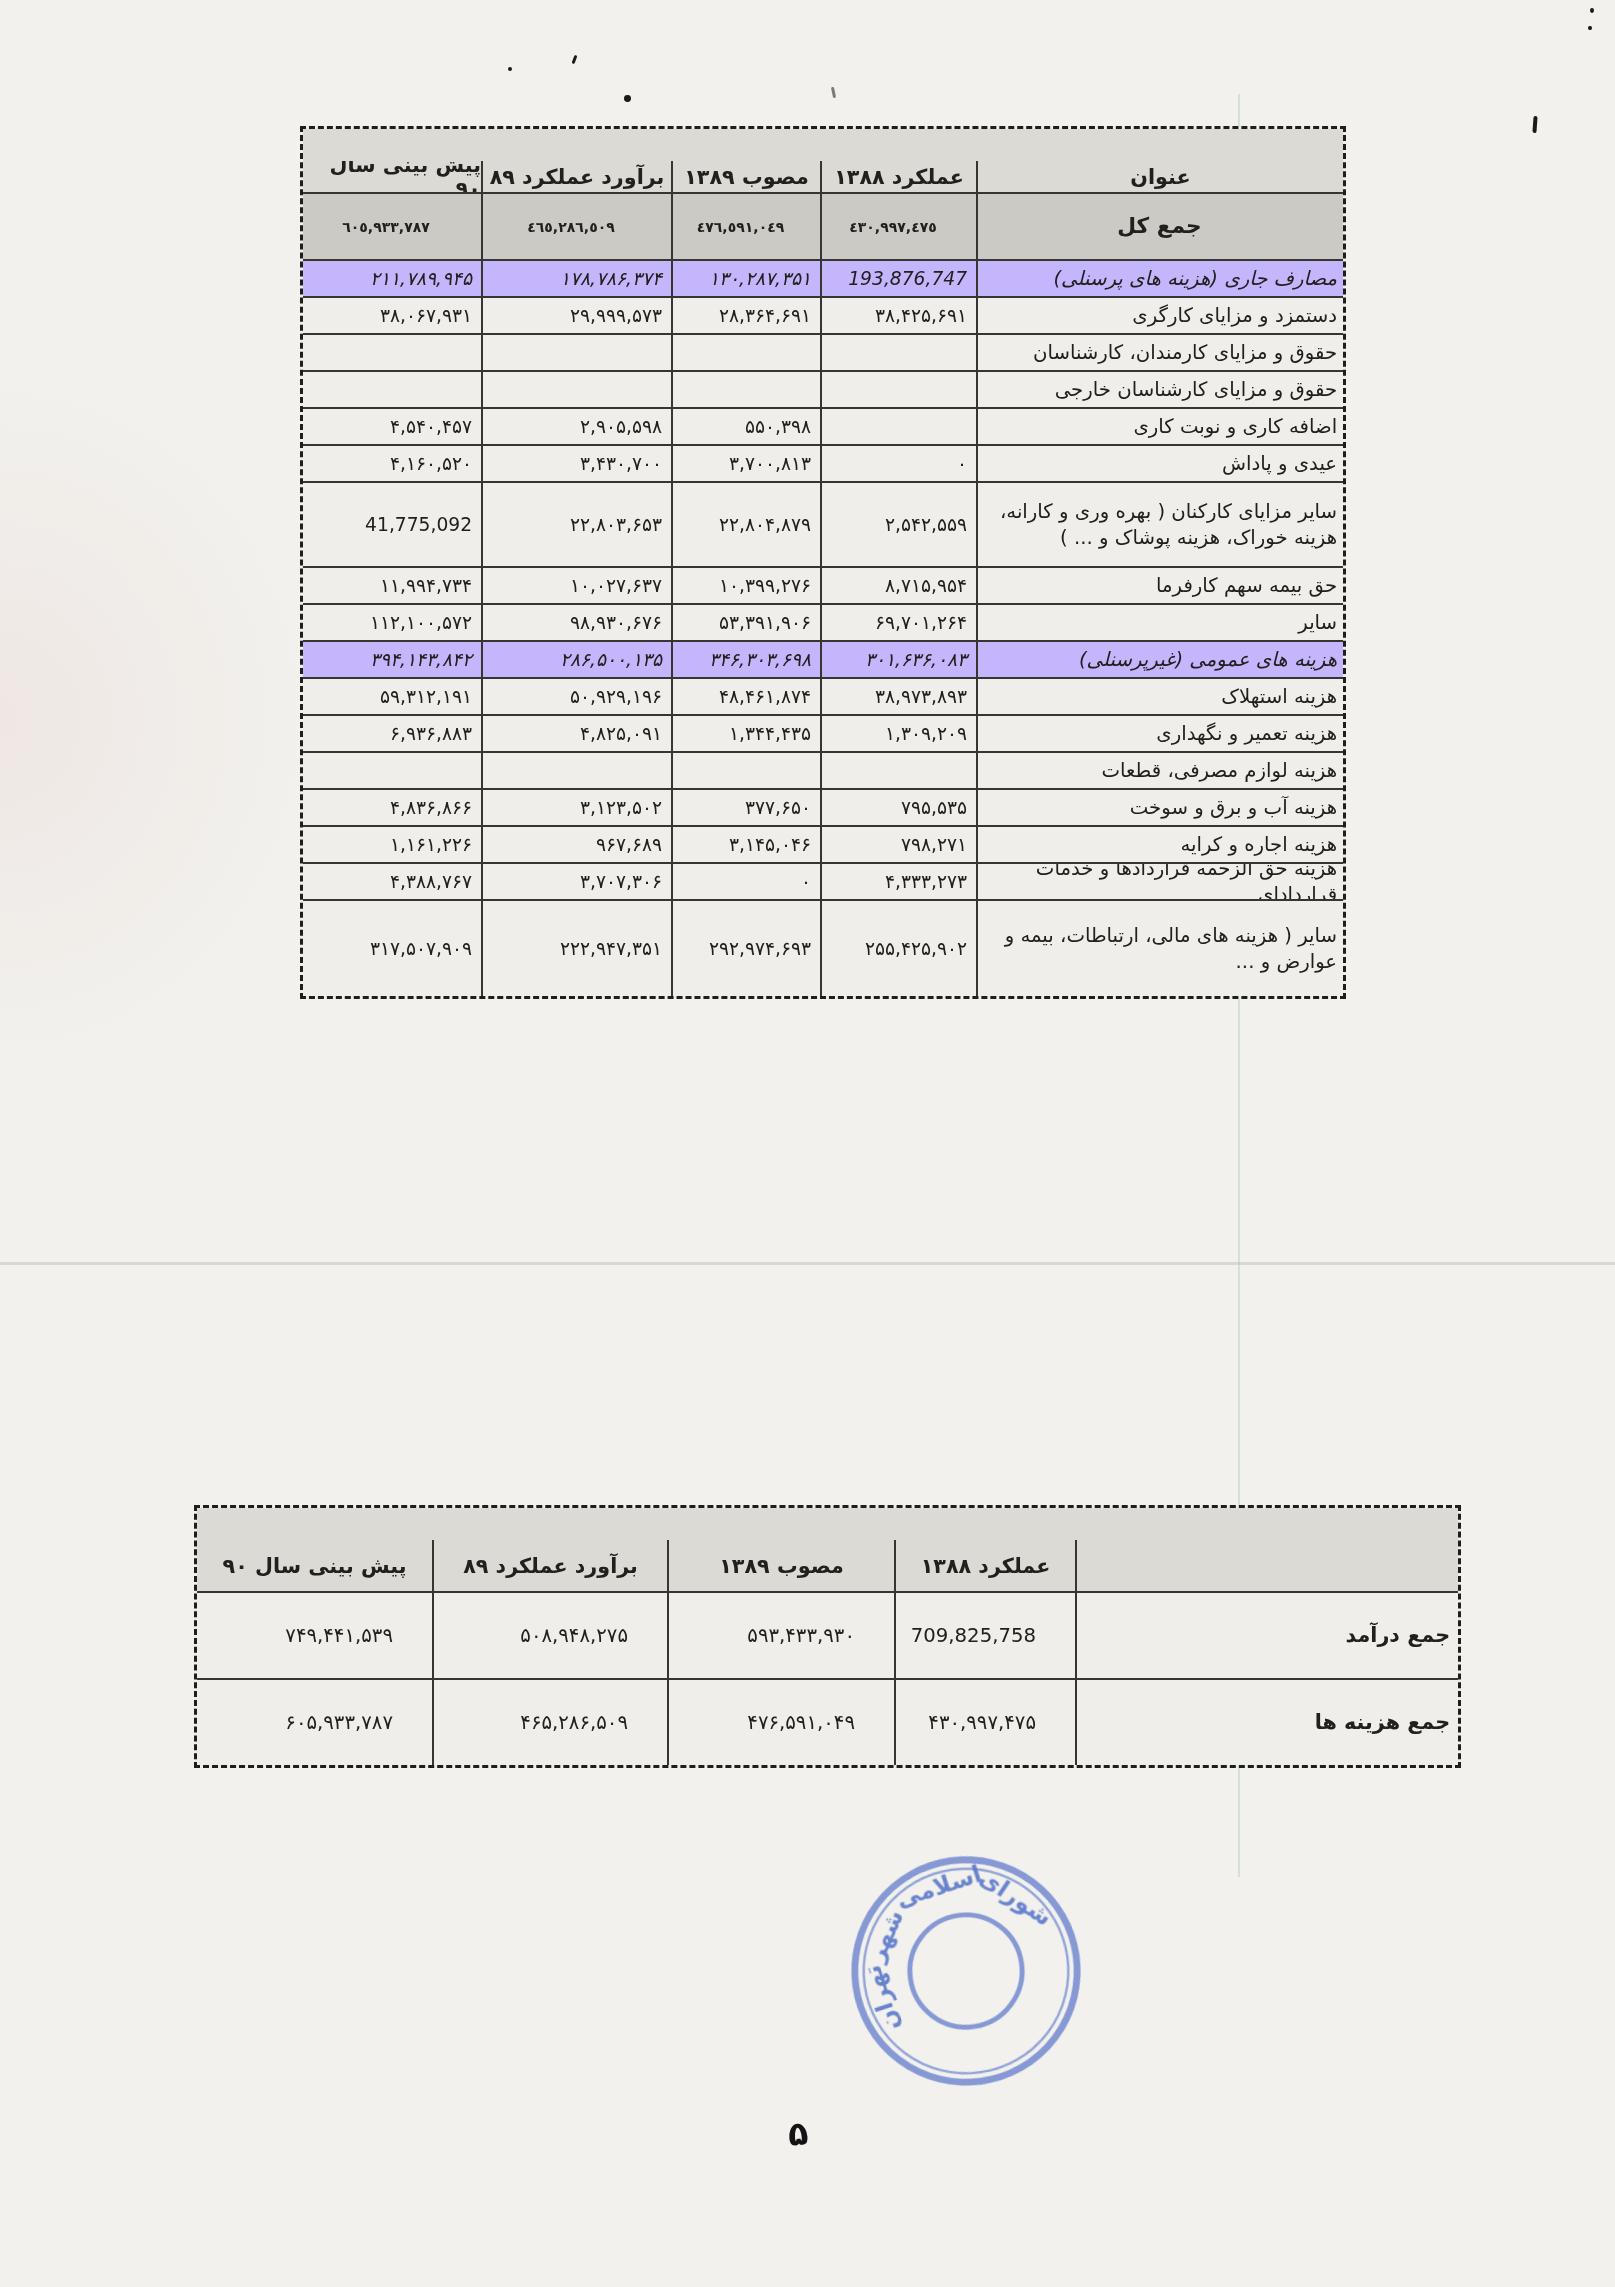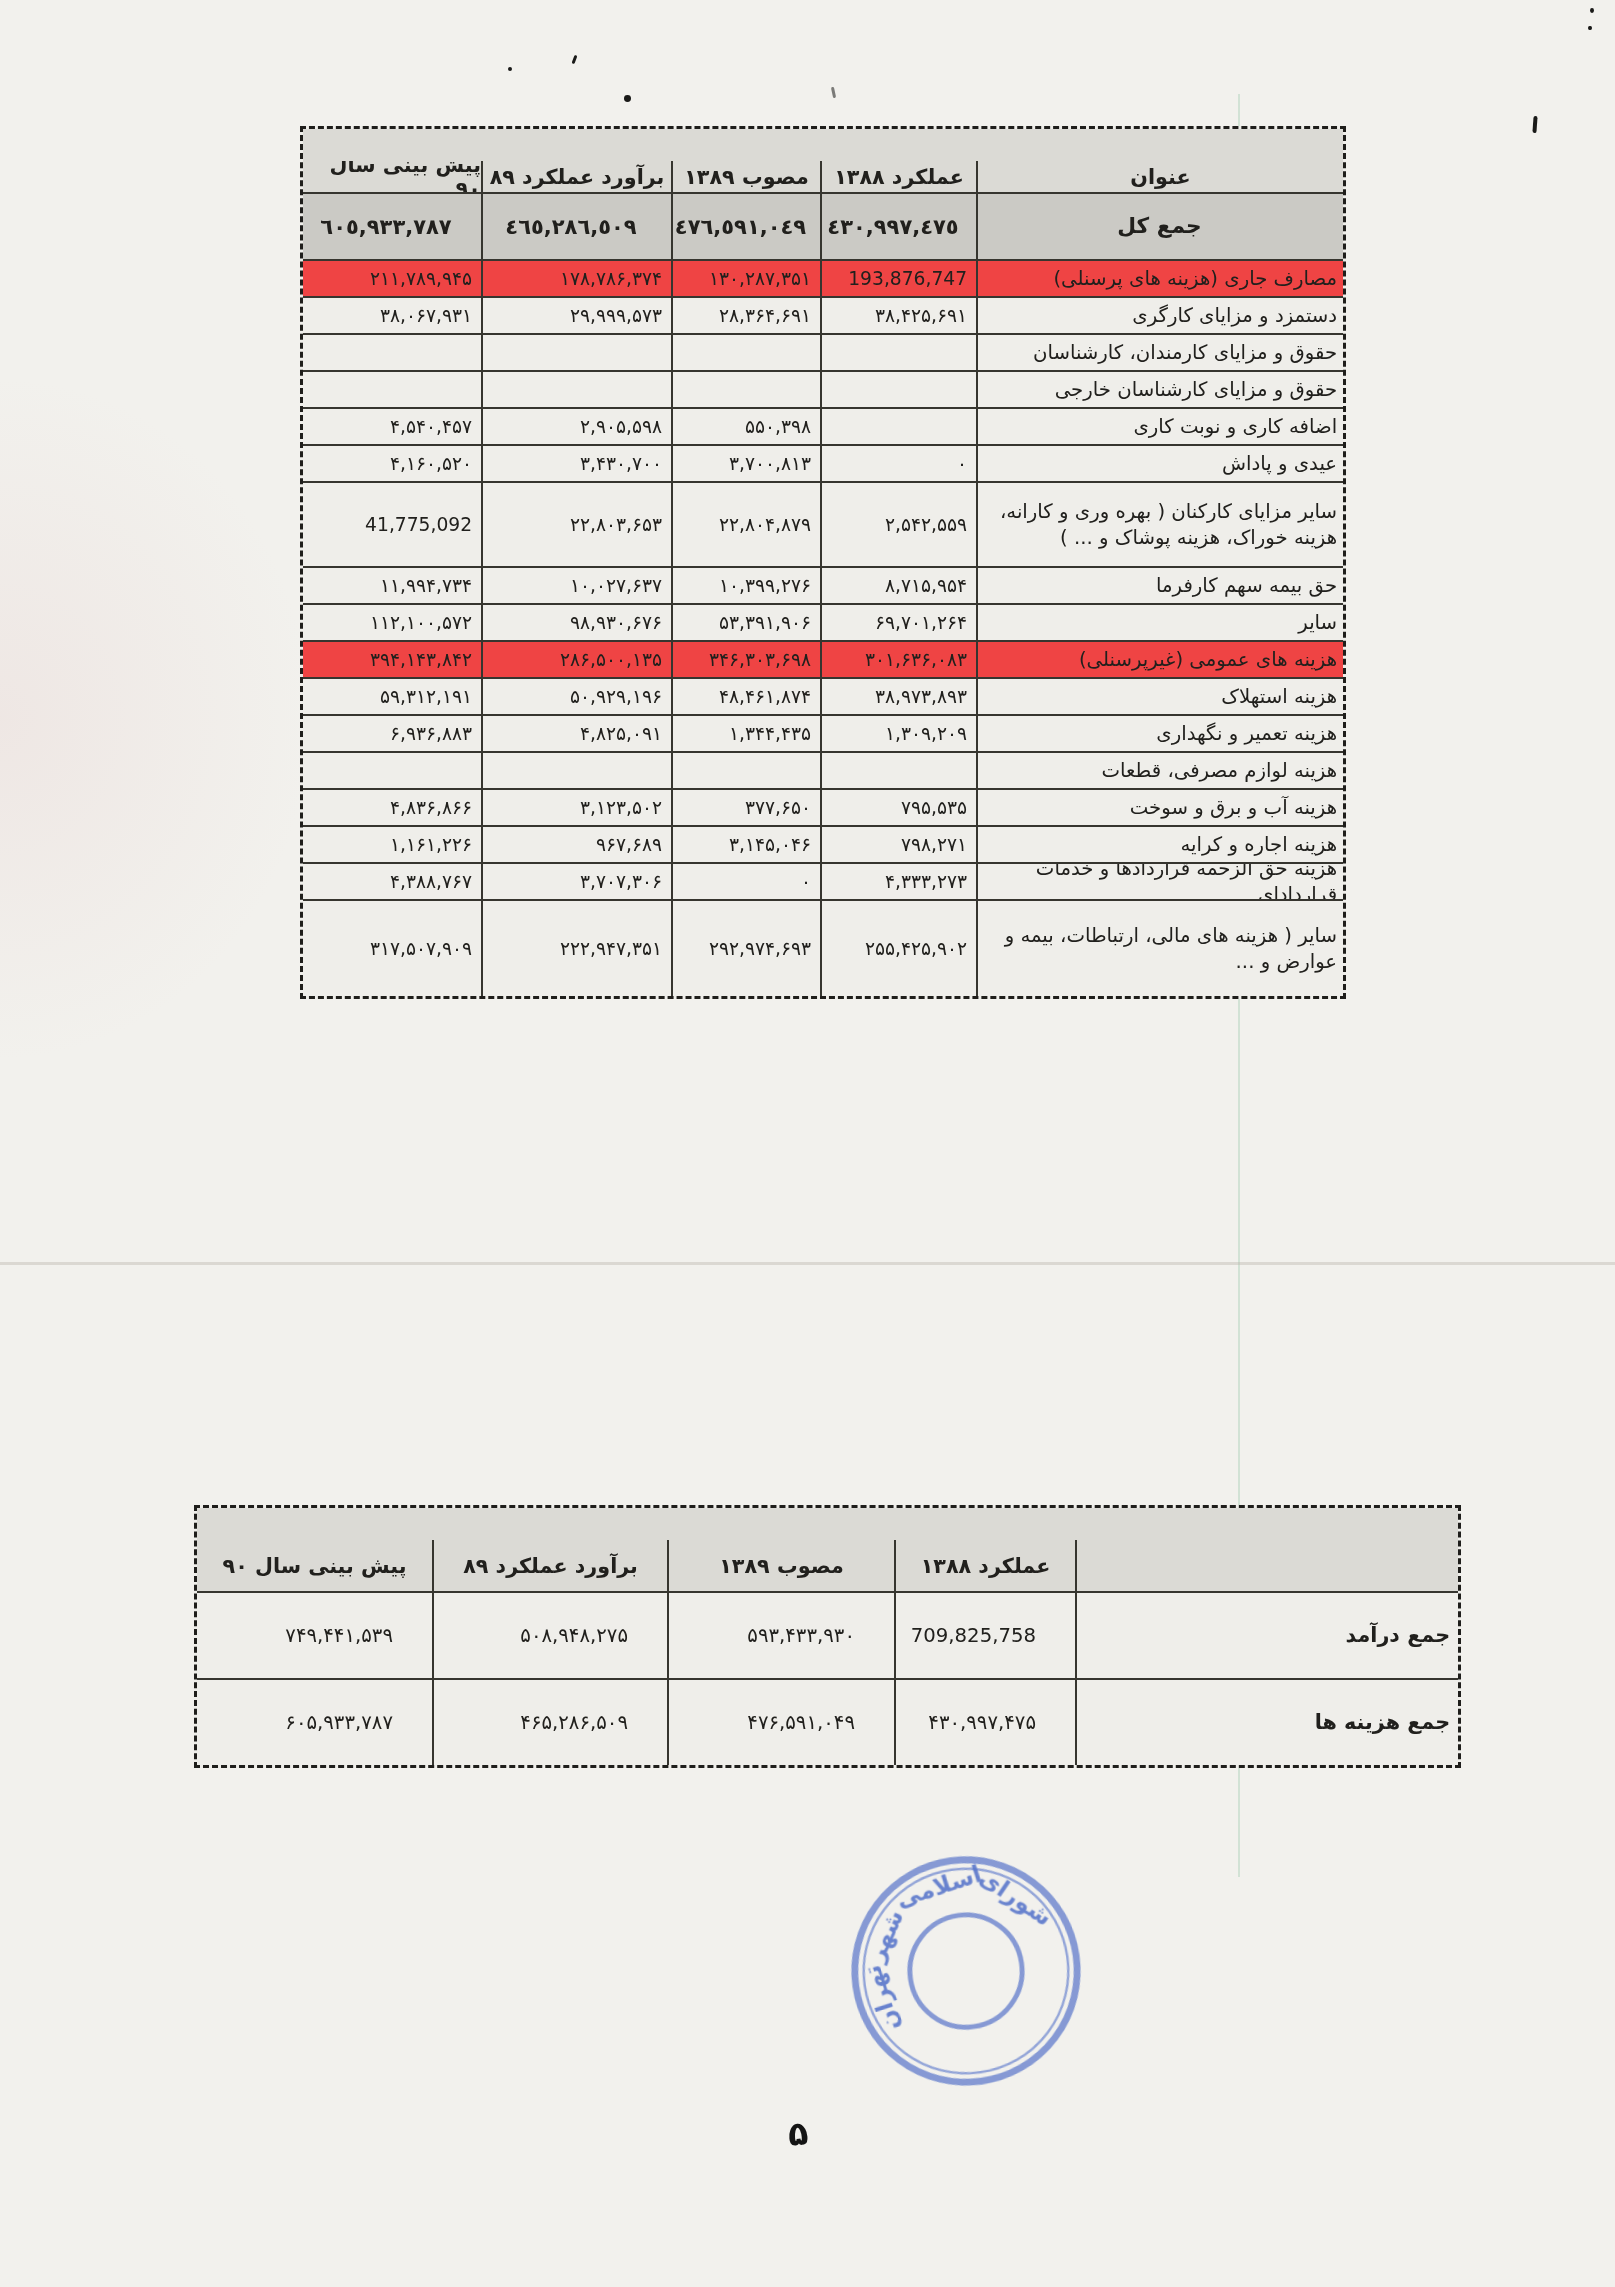--- a/index.html
+++ b/index.html
@@ -61,30 +61,30 @@
   .t1 .r-n{height:35px}
   .t1 .r-total{height:65px}
   .t1 .r-tall{height:83px}
   .t1 .r-last{height:95px}
   
   .t2 .head{height:83px}
   .t2 .r-s{height:85px}
 
   .bg-head{background:#dbdad5;}
   .bg-total{background:#cbcac5;}
-  .bg-sec{background:#ef4444;}
+  .bg-sec{background:#c4b5fd;font-style:italic;}
 
   .hcell{justify-content:center;font-weight:bold;font-size:20.7px;direction:rtl;margin-top:32px;}
   .t2 .hcell{font-size:20.7px;}
 
   .num{
     justify-content:flex-end;padding-right:8.9px;
     font-size:18.7px;direction:ltr;white-space:nowrap;
   }
-  .t1 .r-total .num{justify-content:center;padding-right:12px;font-weight:bold;font-size:21px;}
+  .t1 .r-total .num{justify-content:center;padding-right:12px;font-weight:bold;font-size:14px;}
   .t2 .num{font-size:19.7px;padding-right:39px;}
 
   .lbl{
     direction:rtl;text-align:right;
     padding:2px 5.9px 2px 3.9px;
     font-size:19.7px;line-height:1.32;
     justify-content:flex-start;
   }
   .t1 .r-total .lbl{justify-content:center;text-align:center;font-weight:bold;font-size:21.7px;}
   .t2 .lbl{font-weight:bold;font-size:20.7px;padding-right:7.9px;}

